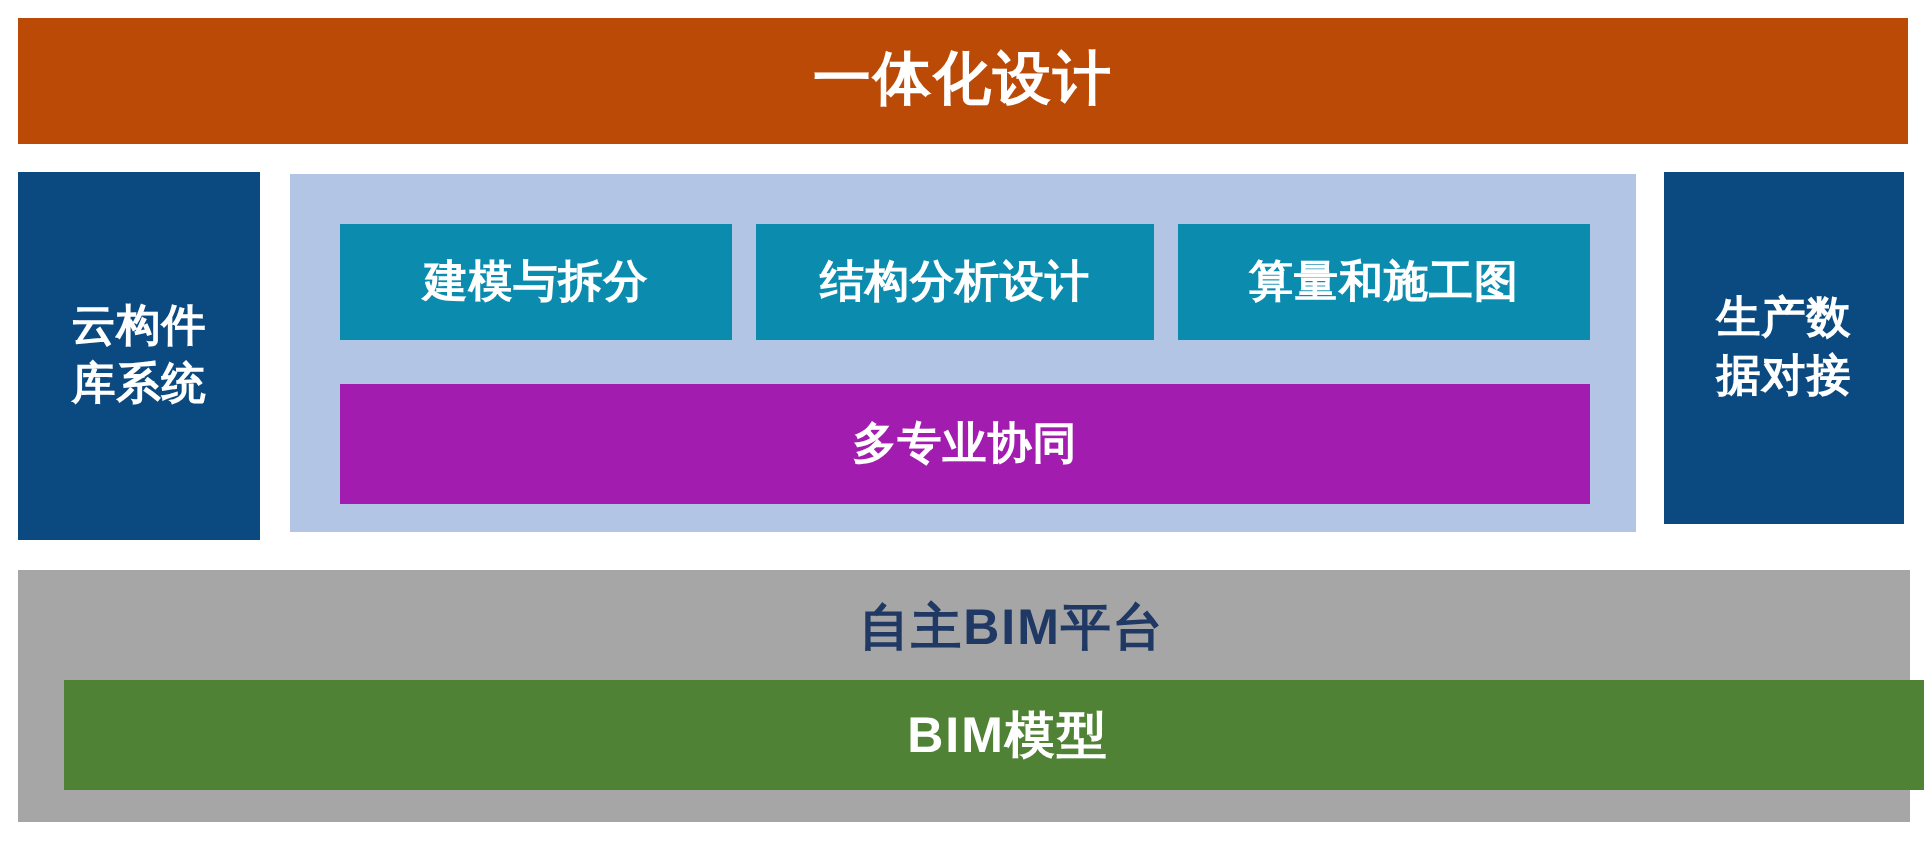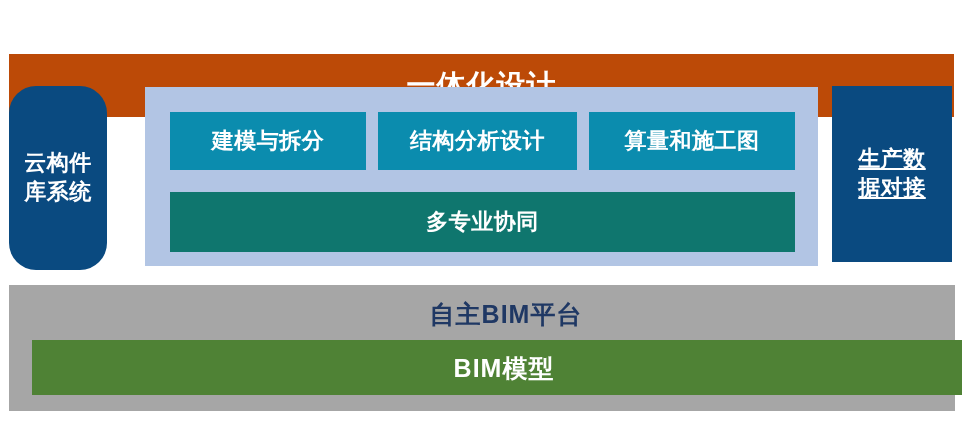--- a/index.html
+++ b/index.html
@@ -35,43 +35,40 @@
   
   .banner-integrated {
     left: 9px;
     top: 9px;
     width: 945px;
     height: 63px;
     background: #BC4A07;
     color: #FFFFFF;
     font-size: 29px;
     letter-spacing: 1px;
-    margin-top: 45px;
   }
 
   
   .pillar {
     background: #0A4A80;
     color: #FFFFFF;
     font-size: 22px;
     line-height: 1.3;
   }
   .pillar-left {
     left: 9px;
     top: 86px;
-    width: 98px;
+    width: 121px;
     height: 184px;
-    border-radius: 27px;
   }
   .pillar-right {
     left: 832px;
     top: 86px;
     width: 120px;
     height: 176px;
-    text-decoration: underline;
   }
 
   
   .panel-center {
     position: absolute;
     left: 145px;
     top: 87px;
     width: 673px;
     height: 179px;
     background: #B2C5E4;
@@ -89,21 +86,21 @@
   .feature-1 { left: 170px; width: 196px; }
   .feature-2 { left: 378px; width: 199px; }
   .feature-3 { left: 589px; width: 206px; }
 
   
   .collab-bar {
     left: 170px;
     top: 192px;
     width: 625px;
     height: 60px;
-    background: #0f766e;
+    background: #a21caf;
     color: #FFFFFF;
     font-size: 22px;
   }
 
   
   .platform-grey {
     position: absolute;
     left: 9px;
     top: 285px;
     width: 946px;

